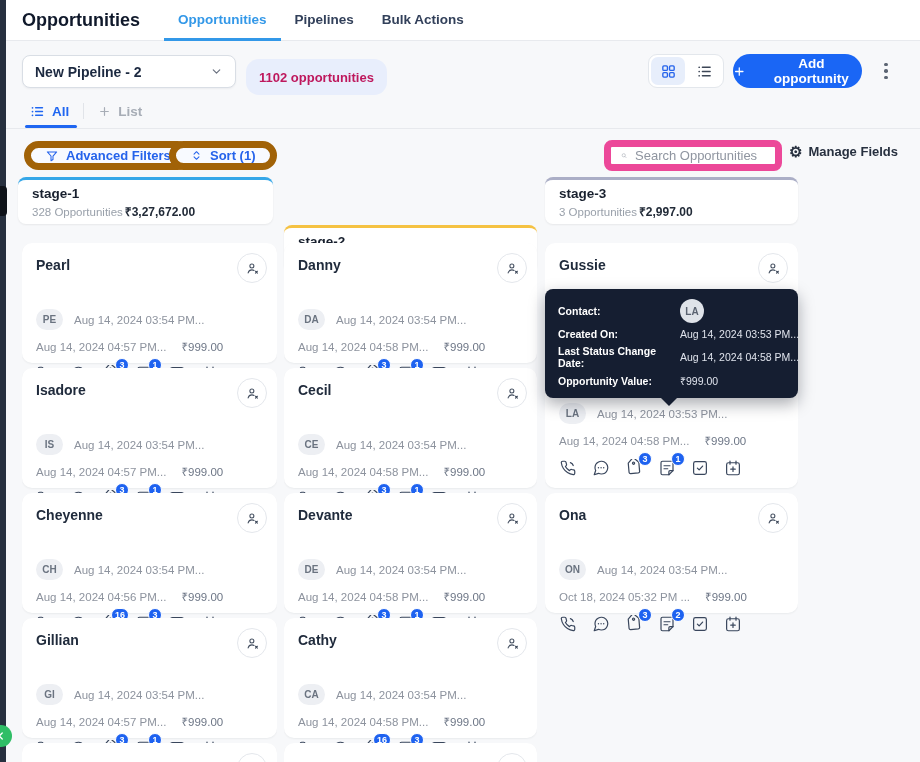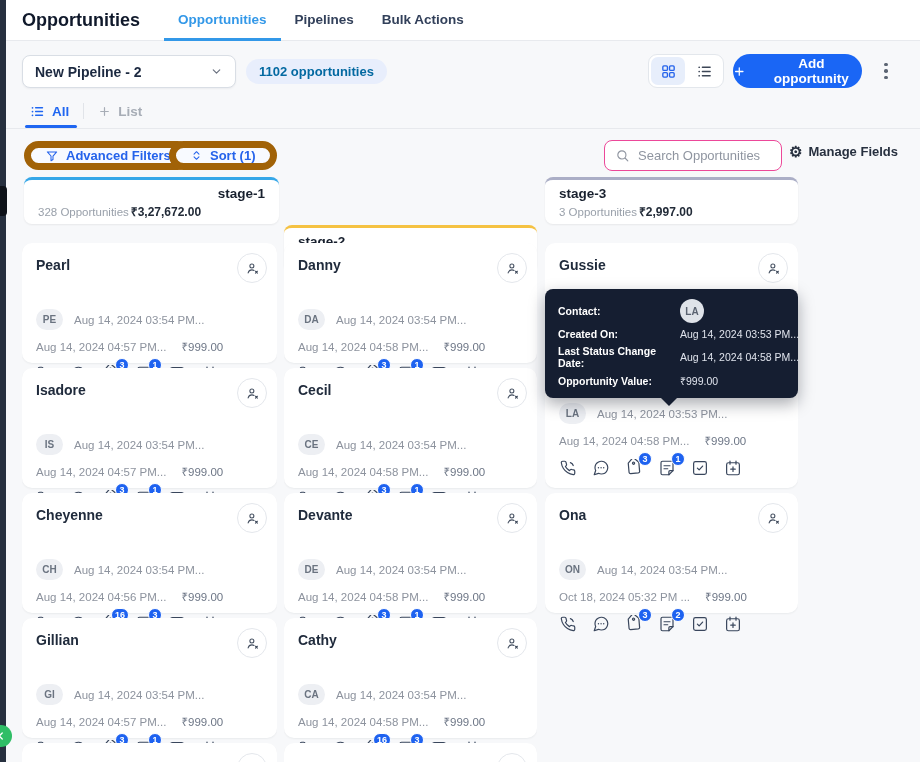--- a/index.html
+++ b/index.html
@@ -24,21 +24,21 @@
     border-bottom:1px solid #e8eaee; display:flex; align-items:center; z-index:10; }
   .page-title { margin-left:16px; font-size:18px; font-weight:700; color:#10192b; }
   .top-tabs { display:flex; margin-left:24px; height:41px; align-items:stretch; }
   .top-tab { font-size:13.5px; font-weight:600; color:#32405a; padding:0 14px; line-height:39px; border-bottom:3px solid transparent; cursor:pointer; }
   .top-tab.active { color:#3398e8; border-bottom-color:#3398e8; }
 
   
   .pipeline-select { position:absolute; left:22px; top:55px; width:214px; height:33px; background:#fff;
     border:1px solid #d9dee5; border-radius:8px; display:flex; align-items:center; justify-content:space-between;
     padding:0 12px; font-size:14px; font-weight:600; color:#1c2940; cursor:pointer; box-shadow:0 1px 2px rgba(16,24,40,.05); }
-  .count-badge { position:absolute; left:246px; top:59px; height:25px; background:#e8eefc; color:#0369a1;
+  .count-badge { position:absolute; left:246px; top:59px; height:36px; background:#e8eefc; color:#be185d;
     border-radius:13px; font-size:13px; font-weight:700; padding:0 13px; display:flex; align-items:center; }
   .view-toggle { position:absolute; left:648px; top:54px; height:34px; background:#fff; border:1px solid #e3e7ec;
     border-radius:9px; display:flex; padding:2px; gap:2px; }
   .seg-btn { width:34px; height:28px; border:none; background:transparent; border-radius:7px; display:flex;
     align-items:center; justify-content:center; color:#3c4656; cursor:pointer; }
   .seg-btn.active { background:#e7eefb; color:#2563eb; }
   .add-btn { position:absolute; left:733px; top:54px; height:34px; width:129px; background:#1a66f5; color:#fff;
     border:none; border-radius:17px; font-size:13.5px; font-weight:600; display:flex; align-items:center;
     justify-content:center; gap:15px; cursor:pointer; font-family:inherit; }
   .kebab { position:absolute; left:874px; top:58px; width:24px; height:26px; border:none; background:transparent;
@@ -53,21 +53,21 @@
   .vtab-divider { width:1px; height:16px; background:#e1e4e9; margin:0 6px; }
   .vtab-underline { position:absolute; left:3px; top:29px; width:52px; height:3px; background:#1f66f1; border-radius:2px; }
   .tabs-rule { position:absolute; left:6px; top:128px; width:914px; height:1px; background:#e7e9ed; }
 
   
   .pill { position:absolute; top:141px; height:29px; border:7px solid #a16207; background:#f8faff; color:#2563eb;
     border-radius:15px; font-size:13px; font-weight:600; display:flex; align-items:center; gap:7px; padding:0 14px; cursor:pointer; font-family:inherit; }
   .pill.advanced { left:24px; }
   .pill.sort { left:169px; }
   .search-box { position:absolute; left:604px; top:140px; width:178px; height:31px; background:#fff;
-    border:1px solid #ec4899; border-radius:8px; display:flex; align-items:center; gap:8px; padding:0 10px; }
+    border:7px solid #ec4899; border-radius:8px; display:flex; align-items:center; gap:8px; padding:0 10px; }
   .search-box input { border:none; outline:none; width:130px; font-size:13px; color:#39424f; font-family:inherit; background:transparent; }
   .search-box input::placeholder { color:#8f95a0; }
   .manage-fields { position:absolute; left:789px; top:144px; display:flex; align-items:center; gap:6px;
     font-size:13px; font-weight:700; color:#27303f; background:none; border:none; cursor:pointer; font-family:inherit; }
   .gear-glyph { font-size:15px; line-height:1; color:#27303f; }
 
   
   .stage-card { position:absolute; top:177px; height:47px; background:#fff; border-radius:8px;
     border-top:3px solid #ccc; box-shadow:0 1px 2px rgba(23,26,31,.07); padding:6px 14px 0; }
   .stage-name { font-size:13.5px; font-weight:700; color:#18202e; }
@@ -207,21 +207,21 @@
       <circle cx="11" cy="11" r="6.5" fill="none" stroke="#8f95a0" stroke-width="1.8"></circle>
       <path d="M16 16l4.5 4.5" stroke="#8f95a0" stroke-width="1.8" stroke-linecap="round"></path>
     </svg>
   <input type="text" placeholder="Search Opportunities" style="">
 </div>
 <button class="manage-fields">
   <span class="gear-glyph">⚙</span>
   <span>Manage Fields</span>
 </button>
 
-<div class="stage-card" style="left: 24px; width: 255px; border-top-color: rgb(53, 167, 232); text-align: right;">
+<div class="stage-card" style="left: 18px; width: 255px; border-top-color: rgb(53, 167, 232);">
   <div class="stage-name">stage-1</div>
   <div class="stage-meta">
       <span class="stage-count">328 Opportunities</span>
       <span class="stage-value">₹3,27,672.00</span>
     </div>
 </div>
 <div class="stage-card" style="left: 284px; width: 253px; border-top-color: rgb(245, 194, 66); margin-top: 48px;">
   <div class="stage-name">stage-2</div>
   <div class="stage-meta">
       <span class="stage-count">771 Opportunities</span>

